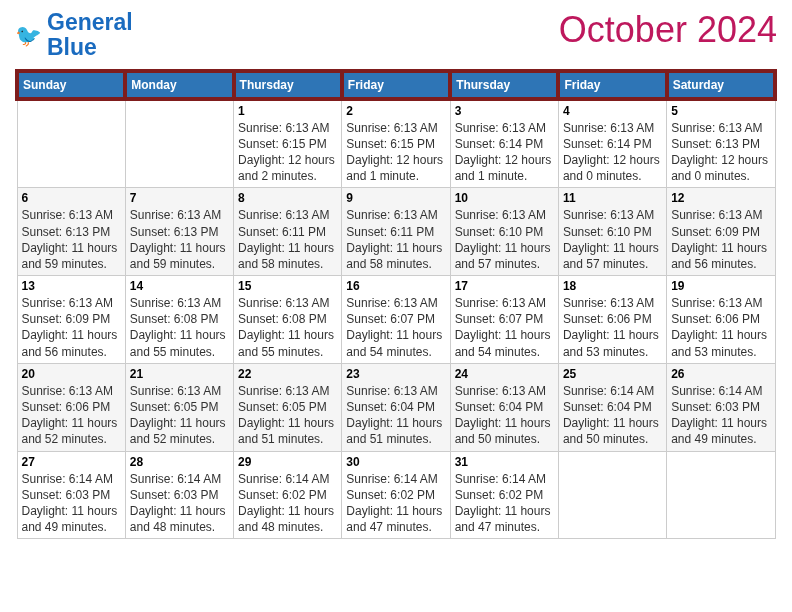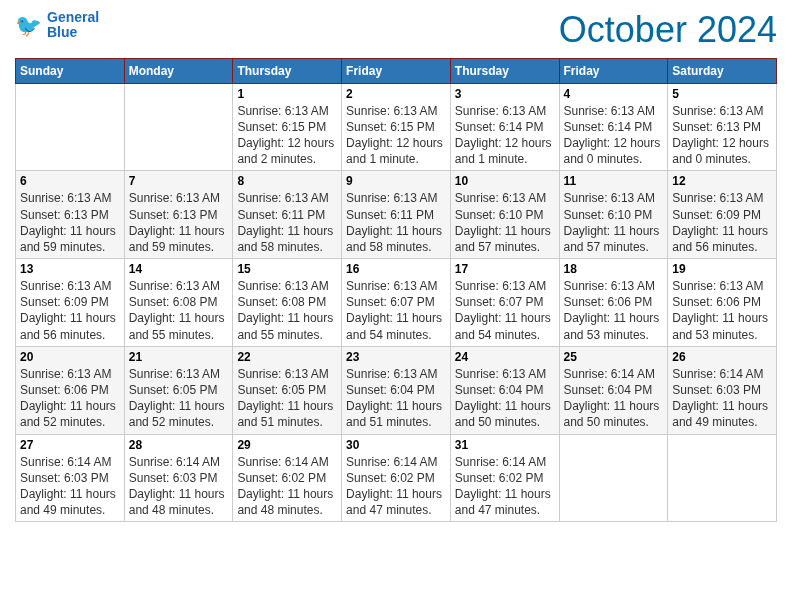--- a/index.html
+++ b/index.html
@@ -21,58 +21,58 @@
       justify-content: space-between;
       align-items: flex-start;
       margin-bottom: 8px;
     }
     .logo {
       display: flex;
       align-items: center;
       gap: 4px;
     }
     .logo-text {
-      font-size: 14px;
+      font-size: 23px;
       font-weight: bold;
       color: #333;
       line-height: 1.1;
     }
     .logo-text span {
       color: #1a6bbf;
     }
     .logo-bird {
       width: 28px;
       height: 28px;
     }
     .title-block {
       text-align: right;
     }
     .month-title {
       font-size: 36px;
       font-weight: normal;
-      color: #0369a1;
+      color: #be185d;
       line-height: 1.1;
     }
     .location {
       font-size: 15px;
       color: #555;
     }
     .calendar {
       width: 100%;
       border-collapse: collapse;
       font-size: 10.5px;
     }
     .calendar thead th {
       background: #2e75b6;
       color: #fff;
       padding: 5px 4px;
       text-align: left;
       font-size: 12px;
       font-weight: bold;
-      border: 1px solid #7f1d1d;
+      border: 4px solid #7f1d1d;
     }
     .calendar tbody td {
       vertical-align: top;
       border: 1px solid #ccc;
       padding: 3px 4px;
       width: calc(100% / 7);
       min-height: 70px;
       height: 80px;
     }
     .calendar tbody tr:nth-child(odd) td {

